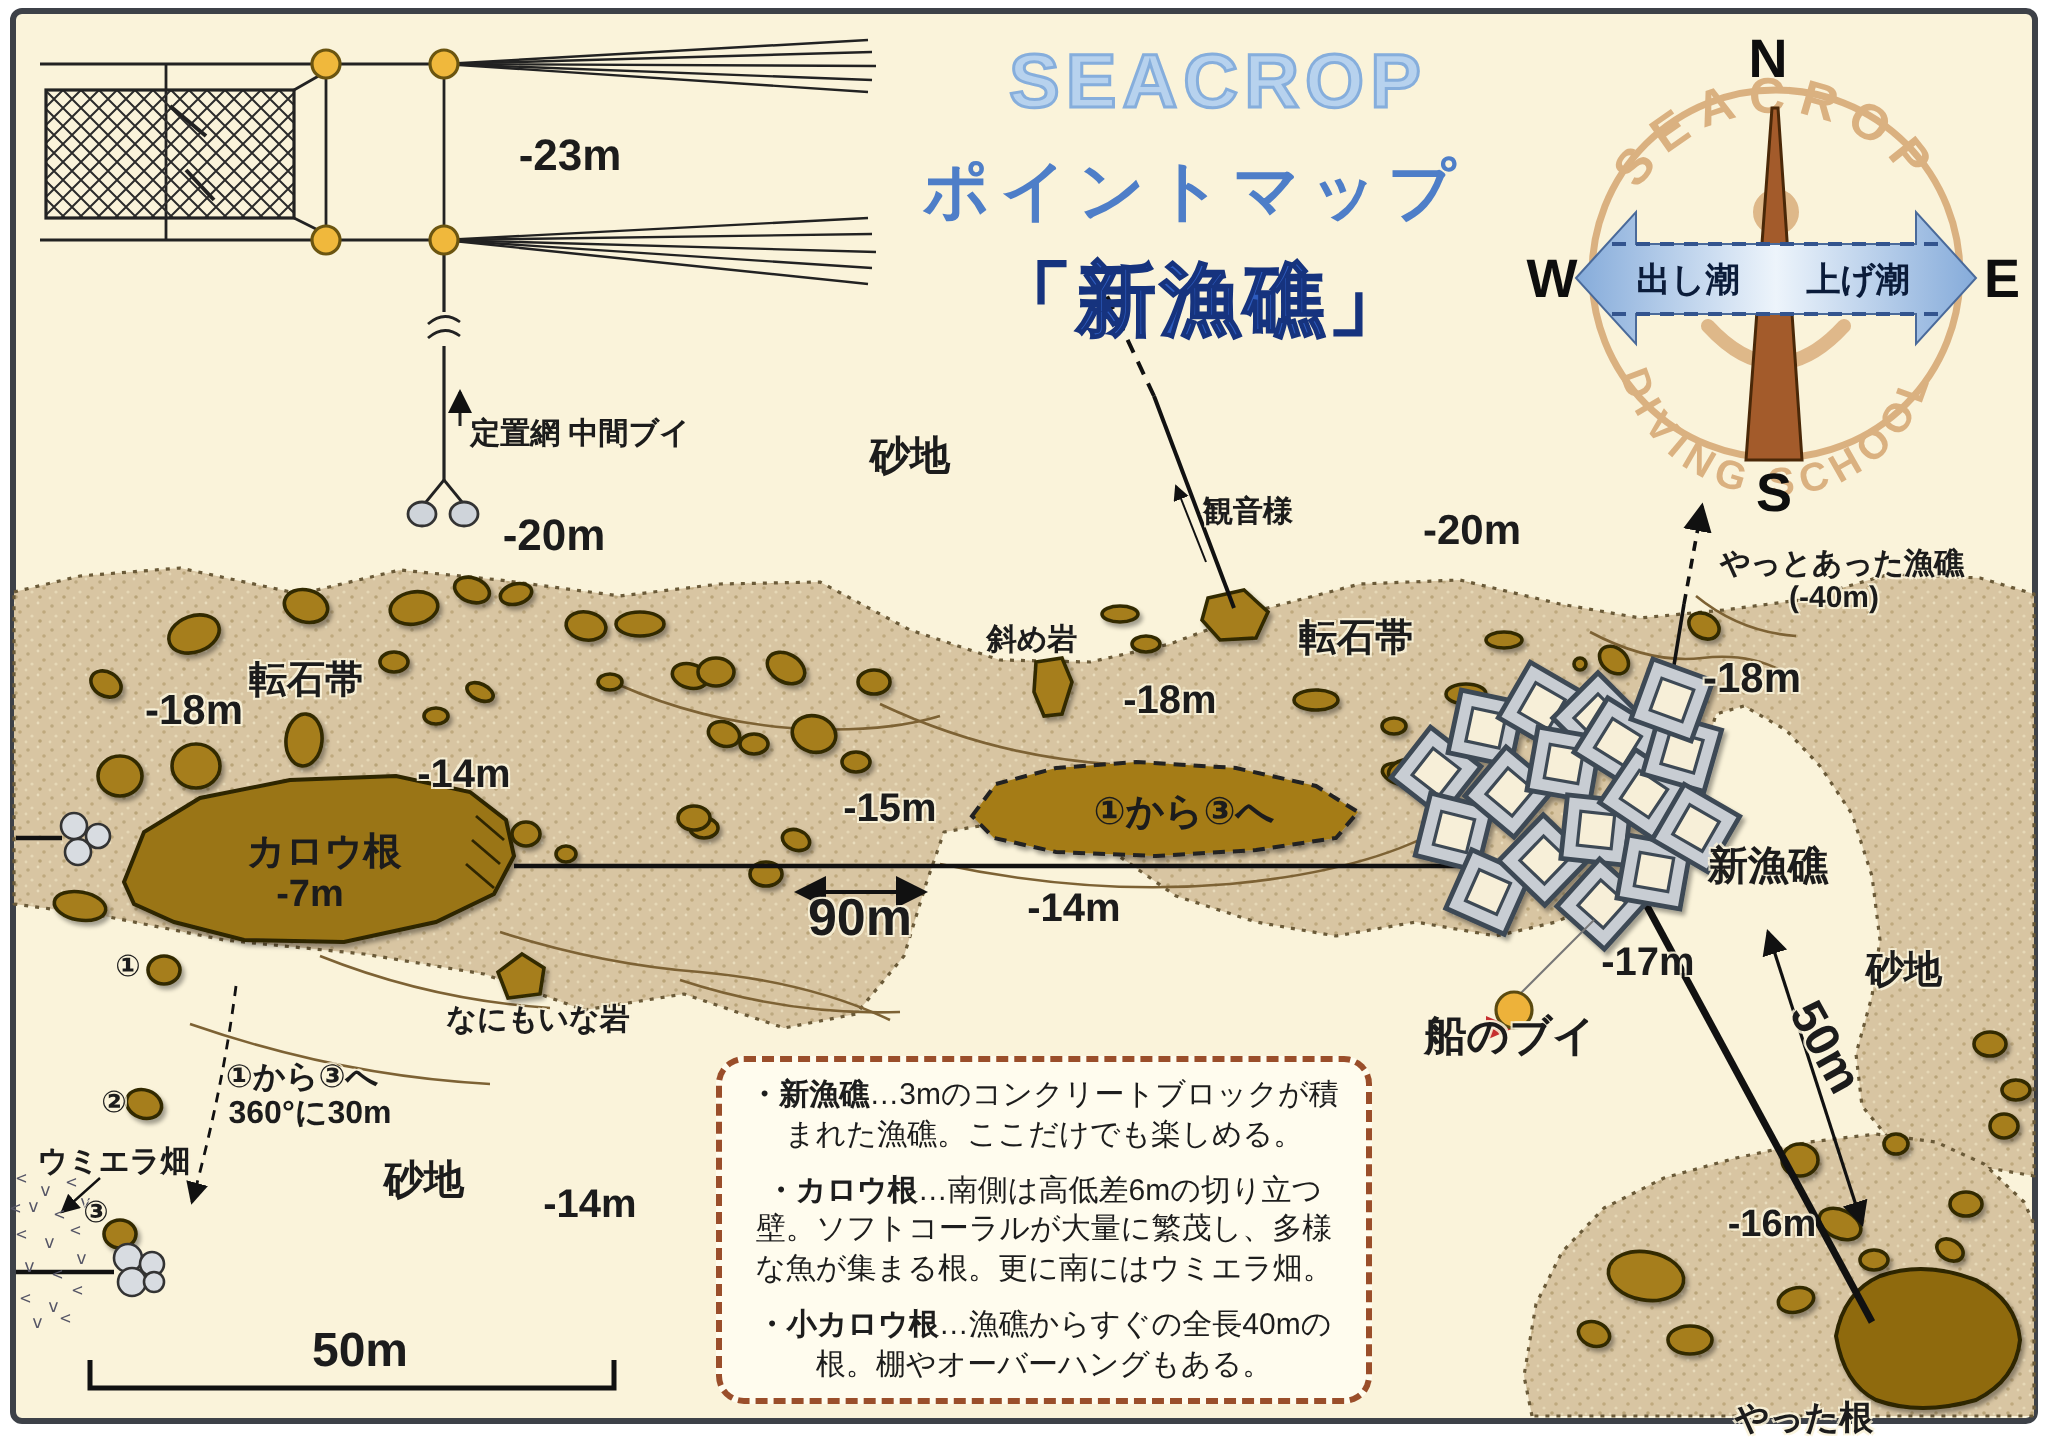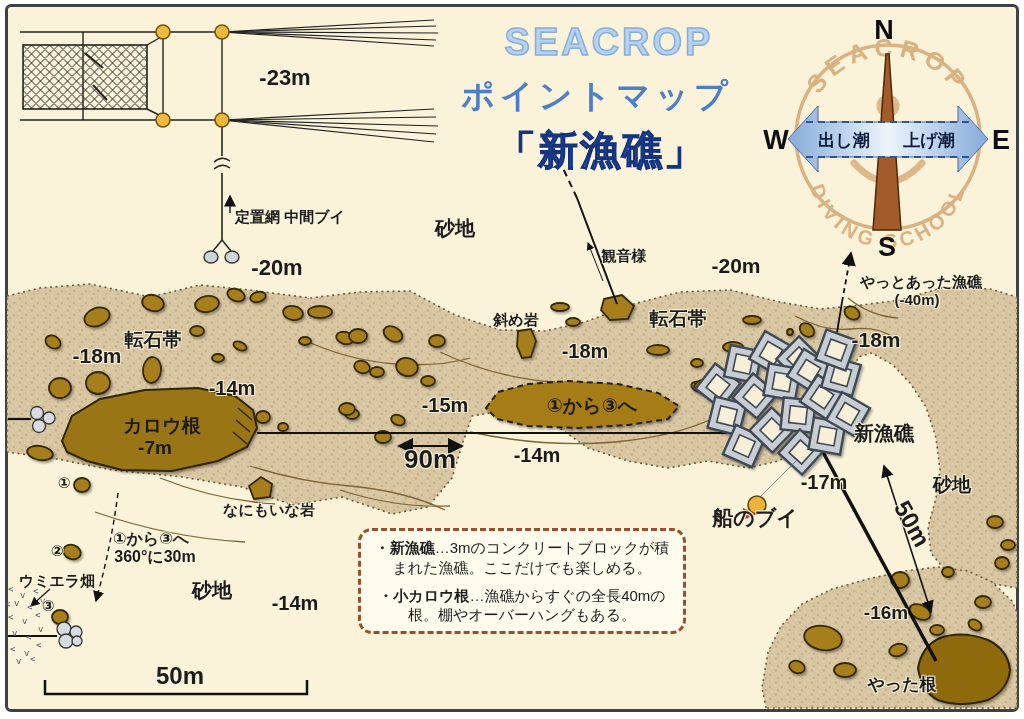--- a/index.html
+++ b/index.html
@@ -338,19 +338,20 @@
   <div class="lbl" style="left:64px;top:483px;font-size:15px;">①</div>
   <div class="lbl" style="left:57px;top:551px;font-size:15px;">②</div>
   <div class="lbl" style="left:48px;top:606px;font-size:15px;">③</div>
   <div class="lbl" style="left:151px;top:539px;font-size:16px;">①から③へ</div>
   <div class="lbl" style="left:155px;top:557px;font-size:16px;">360°に30m</div>
   <div class="lbl" style="left:57px;top:581px;font-size:15px;">ウミエラ畑</div>
   <div class="lbl" style="left:212px;top:590px;font-size:20px;">砂地</div>
   <div class="lbl" style="left:295px;top:603px;font-size:20px;">-14m</div>
   <div class="lbl" style="left:180px;top:676px;font-size:24px;">50m</div>
   <div class="lbl" style="left:886px;top:613px;font-size:19px;">-16m</div>
-  <div class="lbl" style="left:902px;top:684px;font-size:17px;">やった根</div>
+  <div class="lbl" style="left:902px;top:709px;font-size:17px;">やった根</div>
 
   <div class="infobox">
     <p><span class="term">・新漁礁</span><span>…3mのコンクリートブロックが積まれた漁礁。ここだけでも楽しめる。</span></p>
+    <p><span class="term">・カロウ根</span><span>…南側は高低差6mの切り立つ壁。ソフトコーラルが大量に繁茂し、多様な魚が集まる根。更に南にはウミエラ畑。</span></p>
     <p><span class="term">・小カロウ根</span><span>…漁礁からすぐの全長40mの根。棚やオーバーハングもある。</span></p>
   </div>
 </div>
 
 </body></html>

